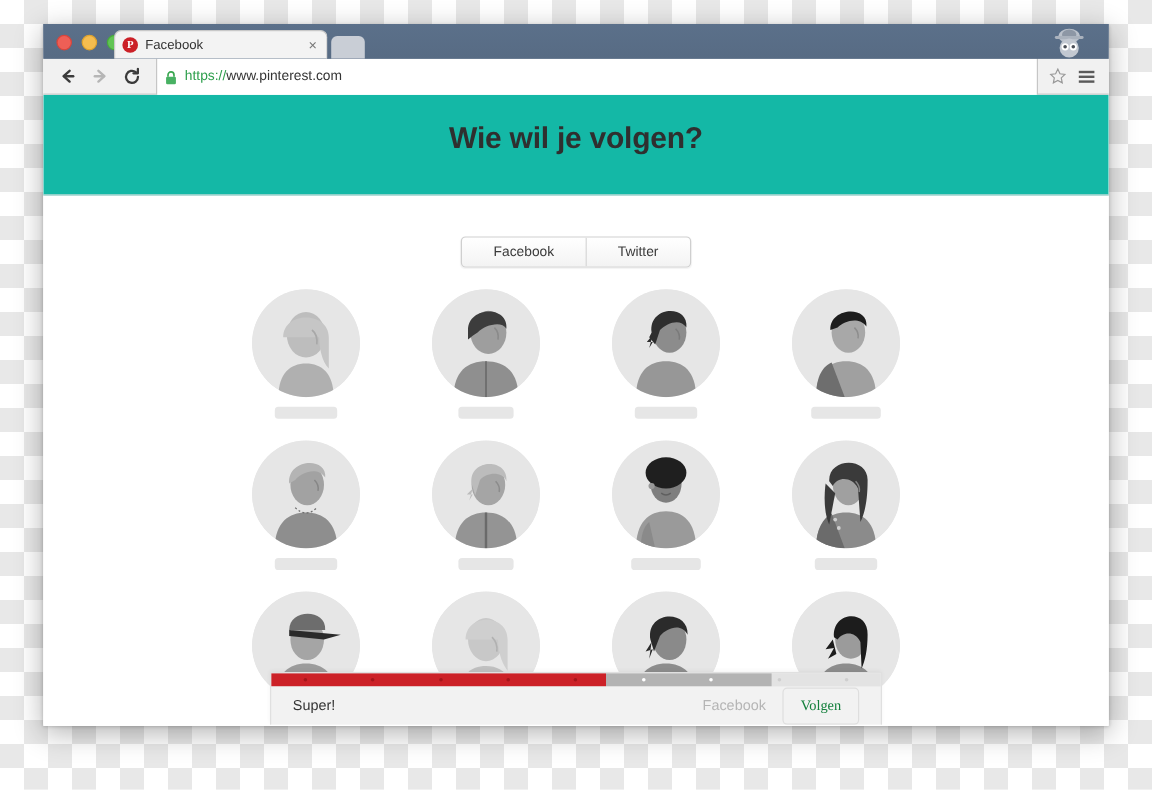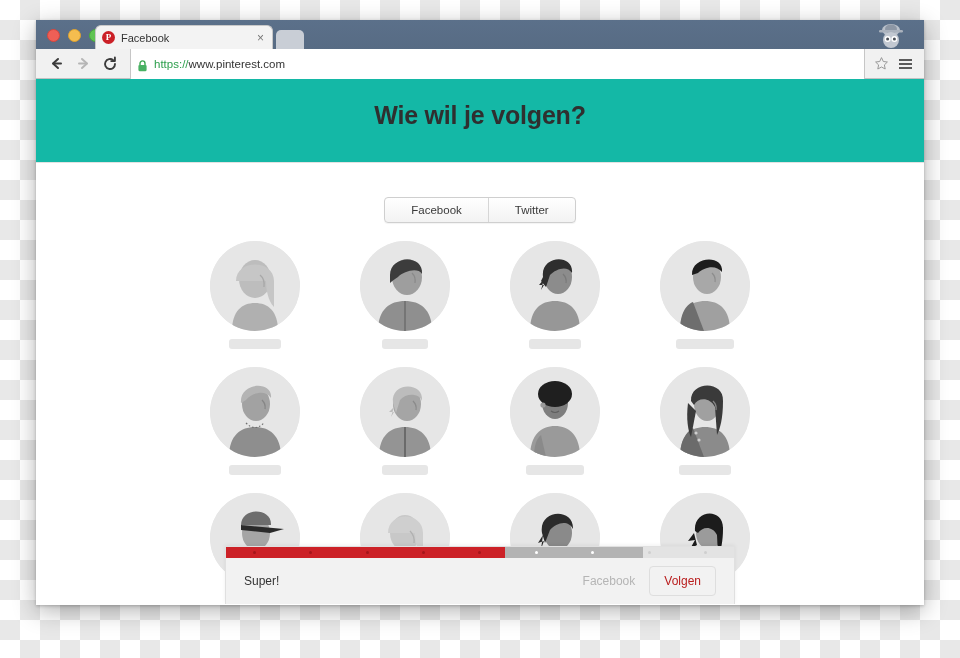--- a/index.html
+++ b/index.html
@@ -302,43 +302,43 @@
     border-radius: 50%;
     background: rgba(0,0,0,0.25);
   }
   .pdot.on::after { background: #a4161b; }
   .pdot.mid::after { background: #ffffff; }
   .pdot.off::after { background: #cfcfcf; }
 
   .bottom-row {
     display: flex;
     align-items: center;
-    height: 46px;
+    height: 32px;
     padding: 0 18px;
     box-sizing: border-box;
   }
   .status-text {
     font-size: 12px;
     color: #333333;
     flex: 1;
   }
   .skip-link {
     font-size: 12px;
     color: #b5b5b5;
     margin-right: 14px;
     cursor: pointer;
   }
   .follow-btn {
     font-size: 12px;
-    color: #b91c1c;
+    color: #15803d;
     background: #f2f2f2;
     border: 1px solid #dedede;
     border-radius: 4px;
     padding: 7px 14px;
-    font-family: Liberation Sans, sans-serif;
+    font-family: Liberation Serif, serif;
   }
 </style>
 </head>
 <body>
 
 <div class="browser-window">
 
   <div class="titlebar">
     <div class="traffic-lights">
       <span class="light red"></span>

